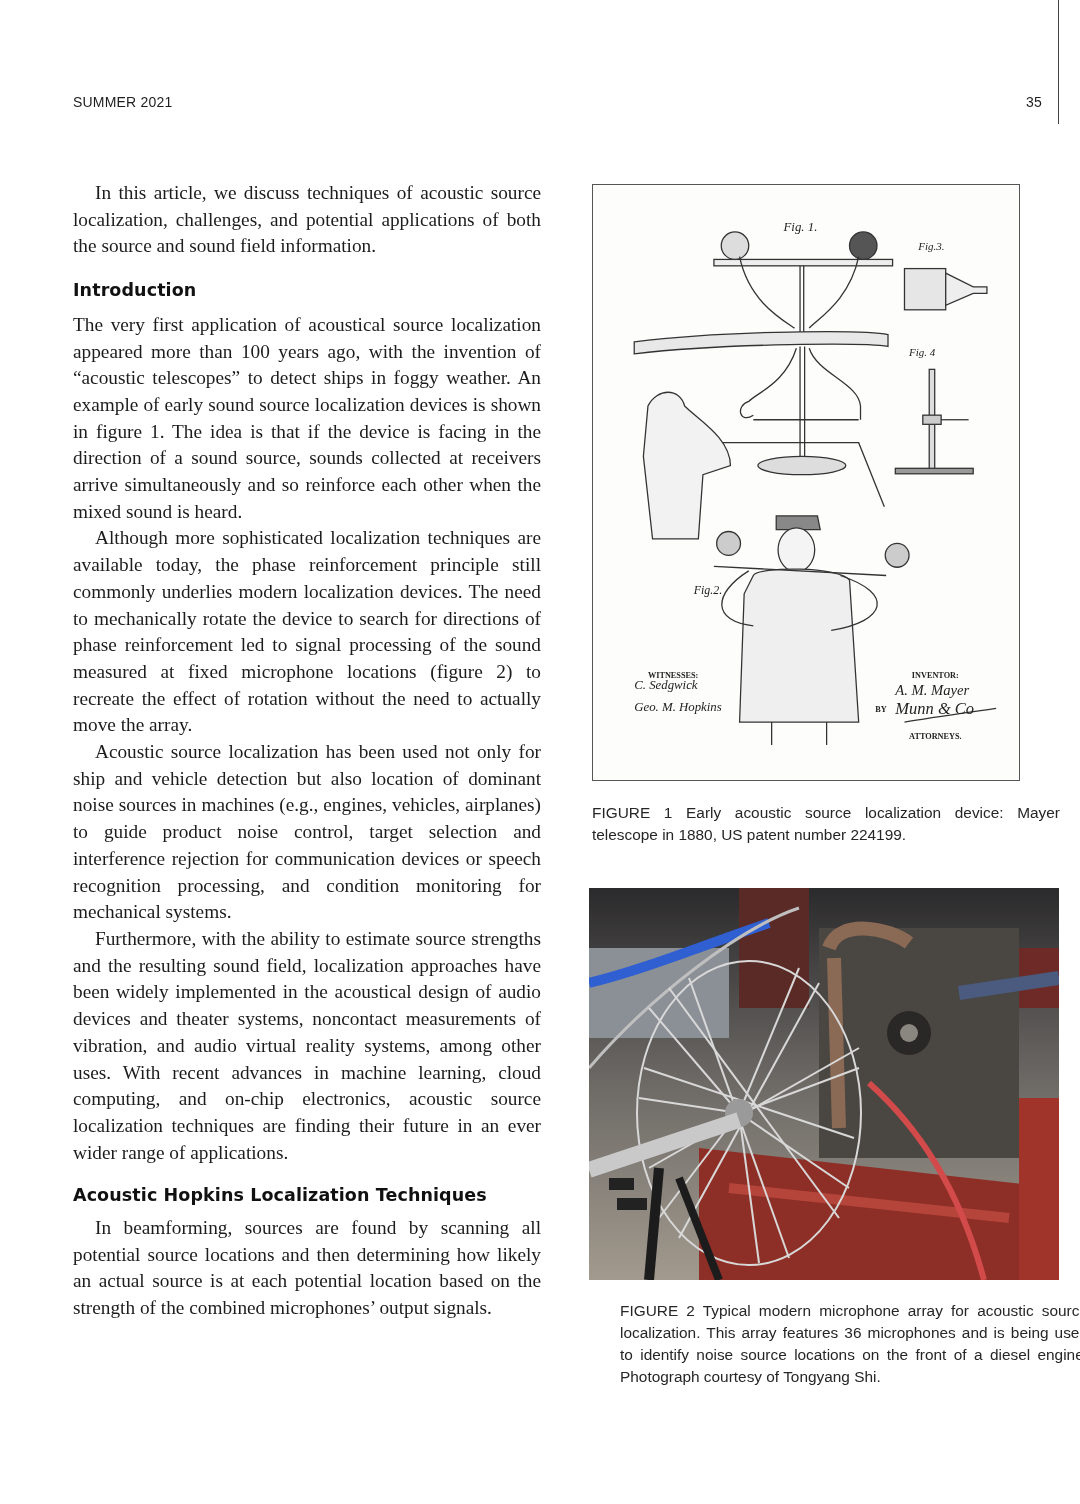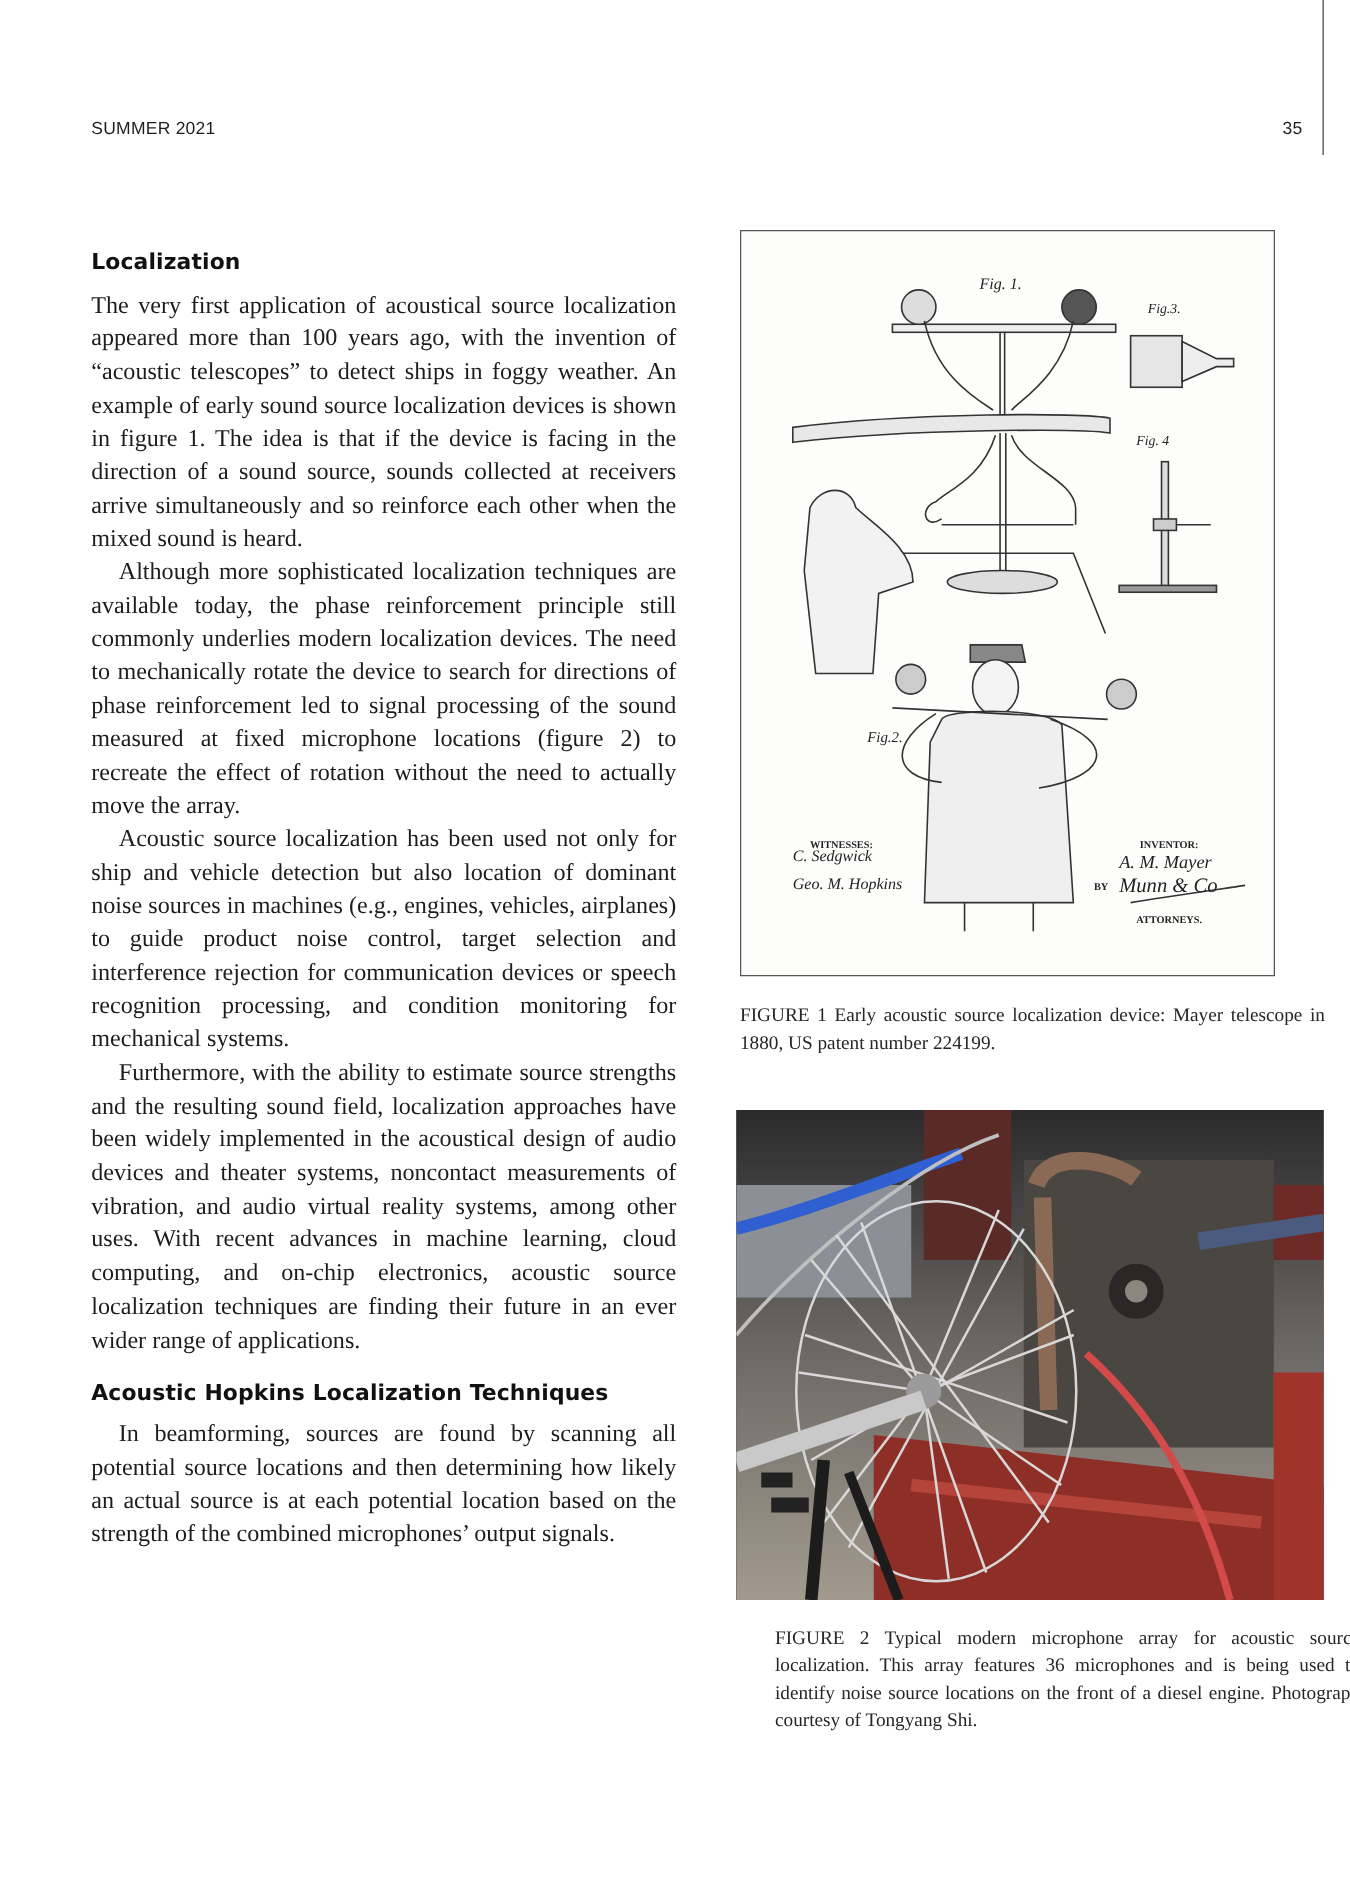--- a/index.html
+++ b/index.html
@@ -11,36 +11,37 @@
 
   .col-left { position: absolute; left: 73px; top: 180px; width: 468px; font-family: "Liberation Serif", serif; font-size: 19.3px; line-height: 26.7px; color: #1c1c1c; }
   .col-left p { margin: 0; text-align: justify; hyphens: none; }
   .col-left p.indent { text-indent: 22px; }
   .col-left h2 { font-family: "DejaVu Sans", sans-serif; font-weight: bold; font-size: 17.5px; margin: 0; color: #111; letter-spacing: 0.1px; }
   .h-intro { margin-top: 17px !important; margin-bottom: 8px !important; }
   .h-tech { margin-top: 16px !important; margin-bottom: 6px !important; }
 
   .fig1 { position: absolute; left: 592px; top: 184px; width: 428px; height: 597px; border: 1.5px solid #555; background: #fdfdfc; box-sizing: border-box; overflow: hidden; }
   .fig1 svg { width: 100%; height: 100%; display: block; }
-  .caption { position: absolute; left: 592px; width: 468px; font-family: Liberation Serif, serif; font-size: 15.4px; line-height: 22px; color: #262626; text-align: justify; }
+  .caption { position: absolute; left: 592px; width: 468px; font-family: Liberation Sans, sans-serif; font-size: 15.4px; line-height: 22px; color: #262626; text-align: justify; }
   .cap1 { top: 802px; }
   .cap2 { top: 1300px; margin-left: 28px; }
   .fig2 { position: absolute; left: 589px; top: 888px; width: 470px; height: 392px; overflow: hidden; background: #3a3632; }
   .fig2 svg { width: 100%; height: 100%; display: block; }
 </style>
 </head>
 <body>
 
 <div class="vrule"></div>
 <div class="running-head rh-left">SUMMER 2021</div>
 <div class="running-head rh-right">35</div>
 
 <div class="col-left">
+  <p class="indent">In this article, we discuss techniques of acoustic source localization, challenges, and potential applications of both the source and sound field information.</p>
 
-  <h2 class="h-intro">Localization</h2>
+  <h2 class="h-intro">Introduction</h2>
   <p>The very first application of acoustical source localization appeared more than 100 years ago, with the invention of “acoustic telescopes” to detect ships in foggy weather. An example of early sound source localization devices is shown in figure 1. The idea is that if the device is facing in the direction of a sound source, sounds collected at receivers arrive simultaneously and so reinforce each other when the mixed sound is heard.</p>
   <p class="indent">Although more sophisticated localization techniques are available today, the phase reinforcement principle still commonly underlies modern localization devices. The need to mechanically rotate the device to search for directions of phase reinforcement led to signal processing of the sound measured at fixed microphone locations (figure 2) to recreate the effect of rotation without the need to actually move the array.</p>
   <p class="indent">Acoustic source localization has been used not only for ship and vehicle detection but also location of dominant noise sources in machines (e.g., engines, vehicles, airplanes) to guide product noise control, target selection and interference rejection for communication devices or speech recognition processing, and condition monitoring for mechanical systems.</p>
   <p class="indent">Furthermore, with the ability to estimate source strengths and the resulting sound field, localization approaches have been widely implemented in the acoustical design of audio devices and theater systems, noncontact measurements of vibration, and audio virtual reality systems, among other uses. With recent advances in machine learning, cloud computing, and on-chip electronics, acoustic source localization techniques are finding their future in an ever wider range of applications.</p>
 
   <h2 class="h-tech">Acoustic Hopkins Localization Techniques</h2>
   <p class="indent">In beamforming, sources are found by scanning all potential source locations and then determining how likely an actual source is at each potential location based on the strength of the combined microphones’ output signals.</p>
 </div>
 
 <div class="fig1">

